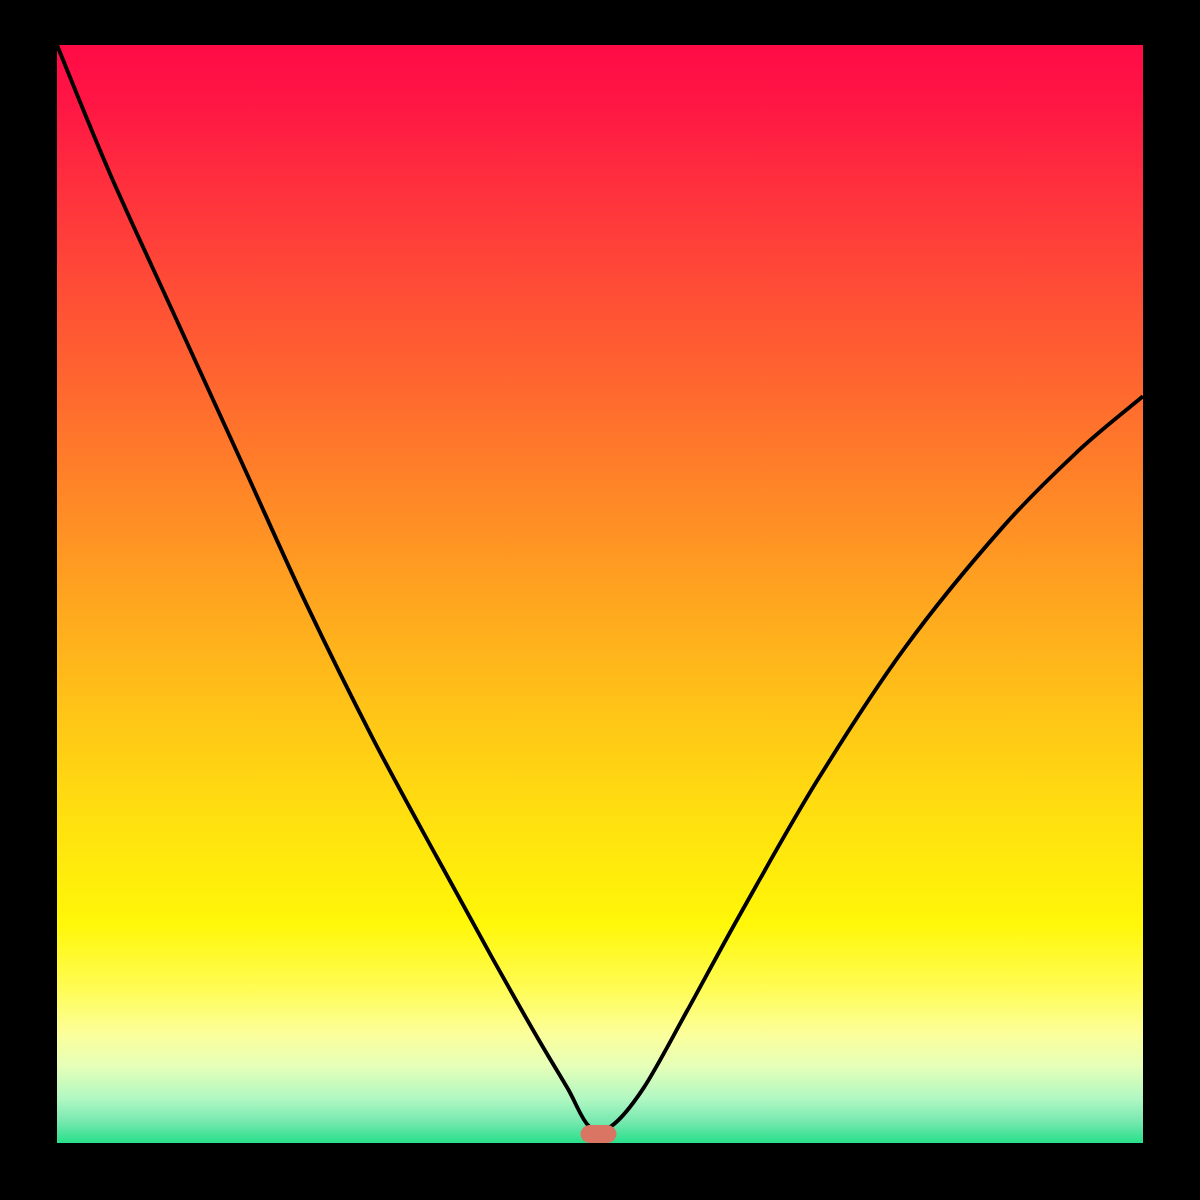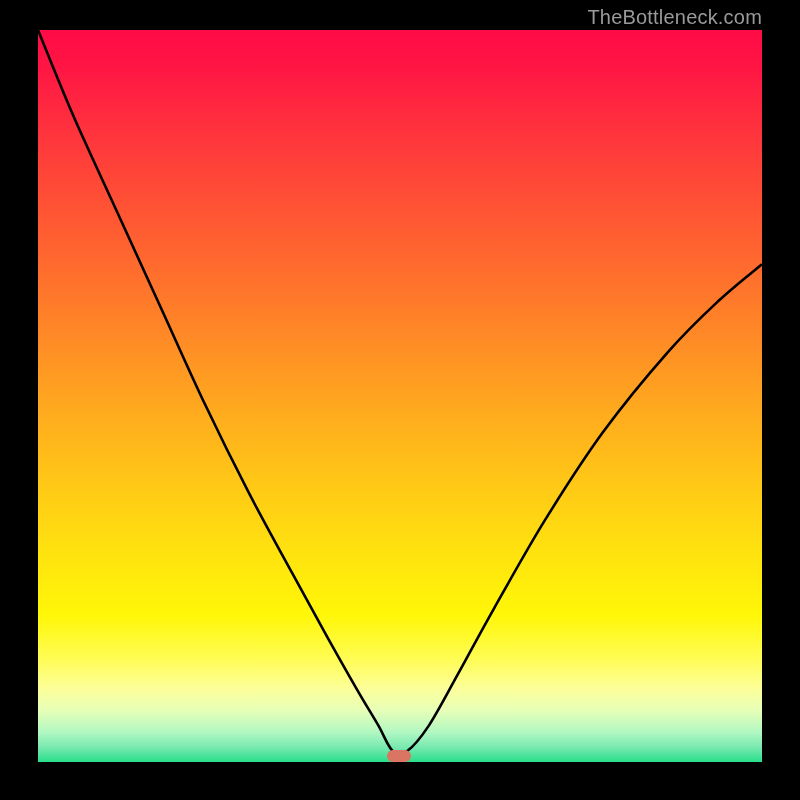--- a/index.html
+++ b/index.html
@@ -66,21 +66,20 @@
     top: 0;
     width: 100%;
     height: 100%;
     overflow: visible;
   }
 </style>
 </head>
 <body>
 
 <div class="frame">
-  <div class="watermark">TheBottleneck.com</div>
 
   <div class="plot" id="plot">
     <svg class="curve" id="curve-svg" viewBox="0 0 724 732" preserveAspectRatio="none">
       <path id="curve-path" d="M 0.0 0.0 C 6.0 14.6, 22.9 57.3, 36.2 87.8 C 49.5 118.3, 65.2 151.3, 79.6 183.0 C 94.1 214.7, 108.6 246.4, 123.1 278.2 C 137.6 309.9, 152.0 342.8, 166.5 373.3 C 181.0 403.8, 195.5 433.1, 210.0 461.2 C 224.4 489.2, 240.1 517.3, 253.4 541.7 C 266.7 566.1, 278.7 588.0, 289.6 607.6 C 300.5 627.1, 310.1 644.2, 318.6 658.8 C 327.0 673.4, 334.2 685.0, 340.3 695.4 C 346.3 705.8, 349.9 716.8, 354.8 721.0 C 359.6 725.3, 363.2 725.3, 369.2 721.0 C 375.3 716.8, 382.5 708.2, 391.0 695.4 C 399.4 682.6, 409.1 663.7, 419.9 644.2 C 430.8 624.6, 441.6 603.9, 456.1 578.3 C 470.6 552.7, 488.7 519.7, 506.8 490.4 C 524.9 461.2, 544.2 430.7, 564.7 402.6 C 585.2 374.5, 610.6 344.0, 629.9 322.1 C 649.2 300.1, 664.9 285.5, 680.6 270.8 C 696.2 256.2, 716.8 240.3, 724.0 234.2" fill="none" stroke="#000" stroke-width="2.6"></path>
     </svg>
     <div class="marker" id="marker" style="left: 360.552px; top: 726.144px; background: rgb(218, 116, 99);"></div>
   </div>
 </div>
 
 </body></html>

